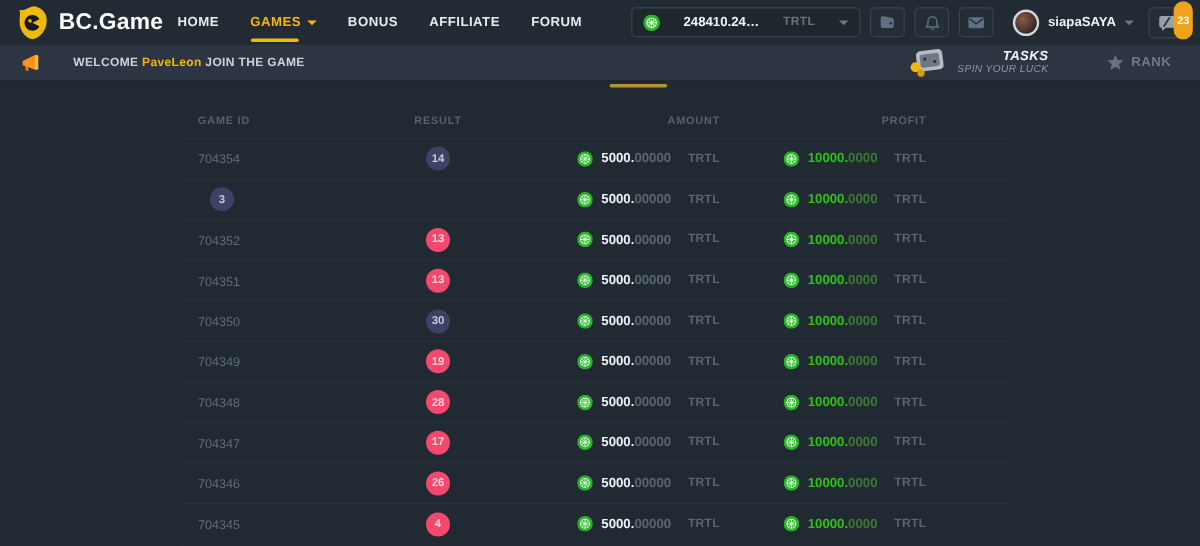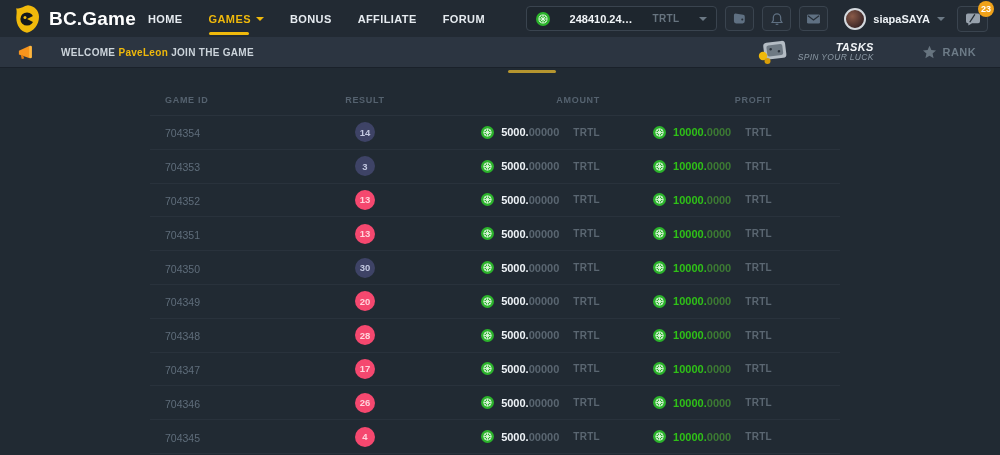--- a/index.html
+++ b/index.html
@@ -46,21 +46,21 @@
     border:2px solid #d4d9de;
     background:radial-gradient(circle at 35% 35%, #8a5a48, #3a2526 75%);
   }
   .username { font-size:11px; font-weight:bold; color:#eef2f6; }
   .chat-btn {
     width:31px; height:26px; margin-left:12px; border:1px solid #3a444f; border-radius:4px;
     background:#252d36; display:flex; align-items:center; justify-content:center;
     position:relative; cursor:pointer;
   }
   .chat-badge {
-    position:absolute; top:-6px; right:-7px; min-width:16px; height:16px; border-radius:8px;
+    position:absolute; top:-6px; right:-7px; min-width:16px; height:32px; border-radius:8px;
     background:#f0a21a; color:#fff; font-size:9px; font-weight:bold;
     display:flex; align-items:center; justify-content:center; padding:0 3px;margin-left:12px;
   }
   
   .banner {
     height:31px; background:#2c3541; display:flex; align-items:center;
     padding:0 14px 0 16px; border-bottom:1px solid #1a212a; position:relative; z-index:1;
   }
   .banner-text { margin-left:26px; font-size:10px; font-weight:bold; letter-spacing:.3px; color:#ccd4db; }
   .banner-name { color:#f0b90b; }
@@ -273,21 +273,20 @@
           <path d="M8 3.6 V12.4 M3.6 8 H12.4 M5 5 L11 11 M11 5 L5 11" stroke="#eafbea" stroke-width="1"></path>
         </svg>
       </span>
       <span class="pft-main">10000.</span>
           <span class="pft-dim">0000</span>
       <span class="cur">TRTL</span>
     </div>
   </div>
 
   <div class="t-row">
-    <div class="c-gameid"><span class="gameid-text">704353</span></div>
     <div class="c-result">
           <span class="badge navy">3</span>
         </div>
     <div class="c-amount money">
       <span class="coin">
         <svg width="13" height="13" viewBox="0 0 16 16">
           <circle cx="8" cy="8" r="8" fill="#2bb32b"></circle>
           <circle cx="8" cy="8" r="4.6" fill="none" stroke="#dff5df" stroke-width="1.1"></circle>
           <path d="M8 3.6 V12.4 M3.6 8 H12.4 M5 5 L11 11 M11 5 L5 11" stroke="#eafbea" stroke-width="1"></path>
         </svg>
@@ -399,21 +398,21 @@
       </span>
       <span class="pft-main">10000.</span>
           <span class="pft-dim">0000</span>
       <span class="cur">TRTL</span>
     </div>
   </div>
 
   <div class="t-row">
     <div class="c-gameid"><span class="gameid-text">704349</span></div>
     <div class="c-result">
-          <span class="badge pink">20</span>
+          <span class="badge pink">19</span>
         </div>
     <div class="c-amount money">
       <span class="coin">
         <svg width="13" height="13" viewBox="0 0 16 16">
           <circle cx="8" cy="8" r="8" fill="#2bb32b"></circle>
           <circle cx="8" cy="8" r="4.6" fill="none" stroke="#dff5df" stroke-width="1.1"></circle>
           <path d="M8 3.6 V12.4 M3.6 8 H12.4 M5 5 L11 11 M11 5 L5 11" stroke="#eafbea" stroke-width="1"></path>
         </svg>
       </span>
       <span class="amt-main">5000.</span>

